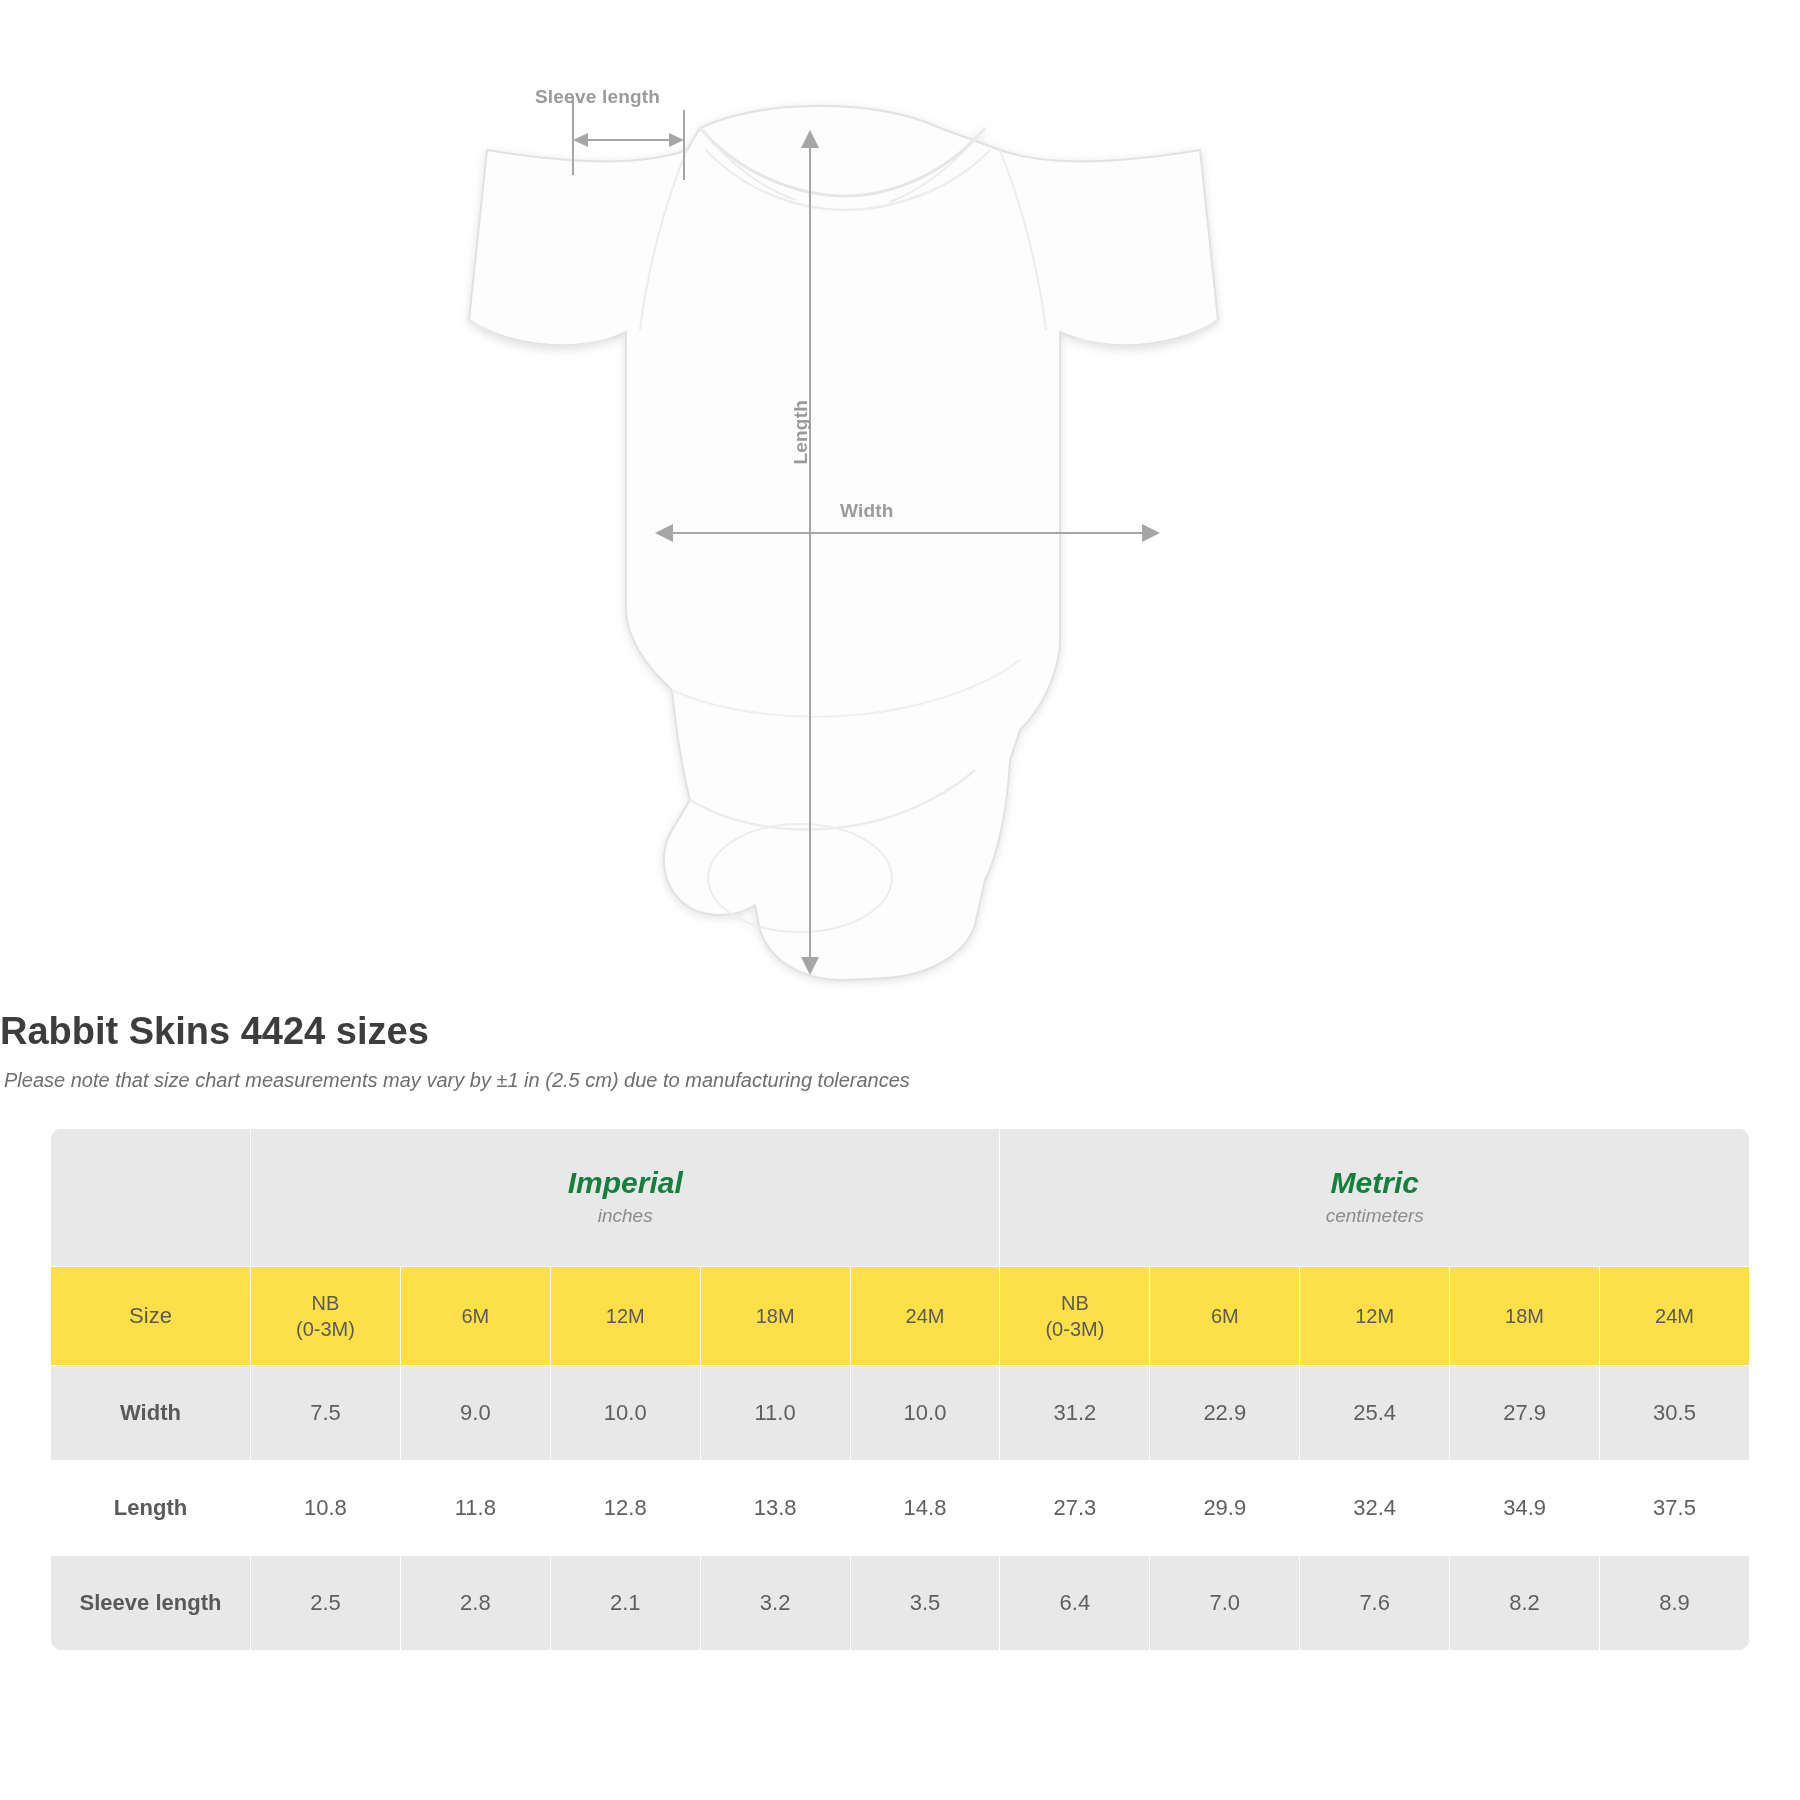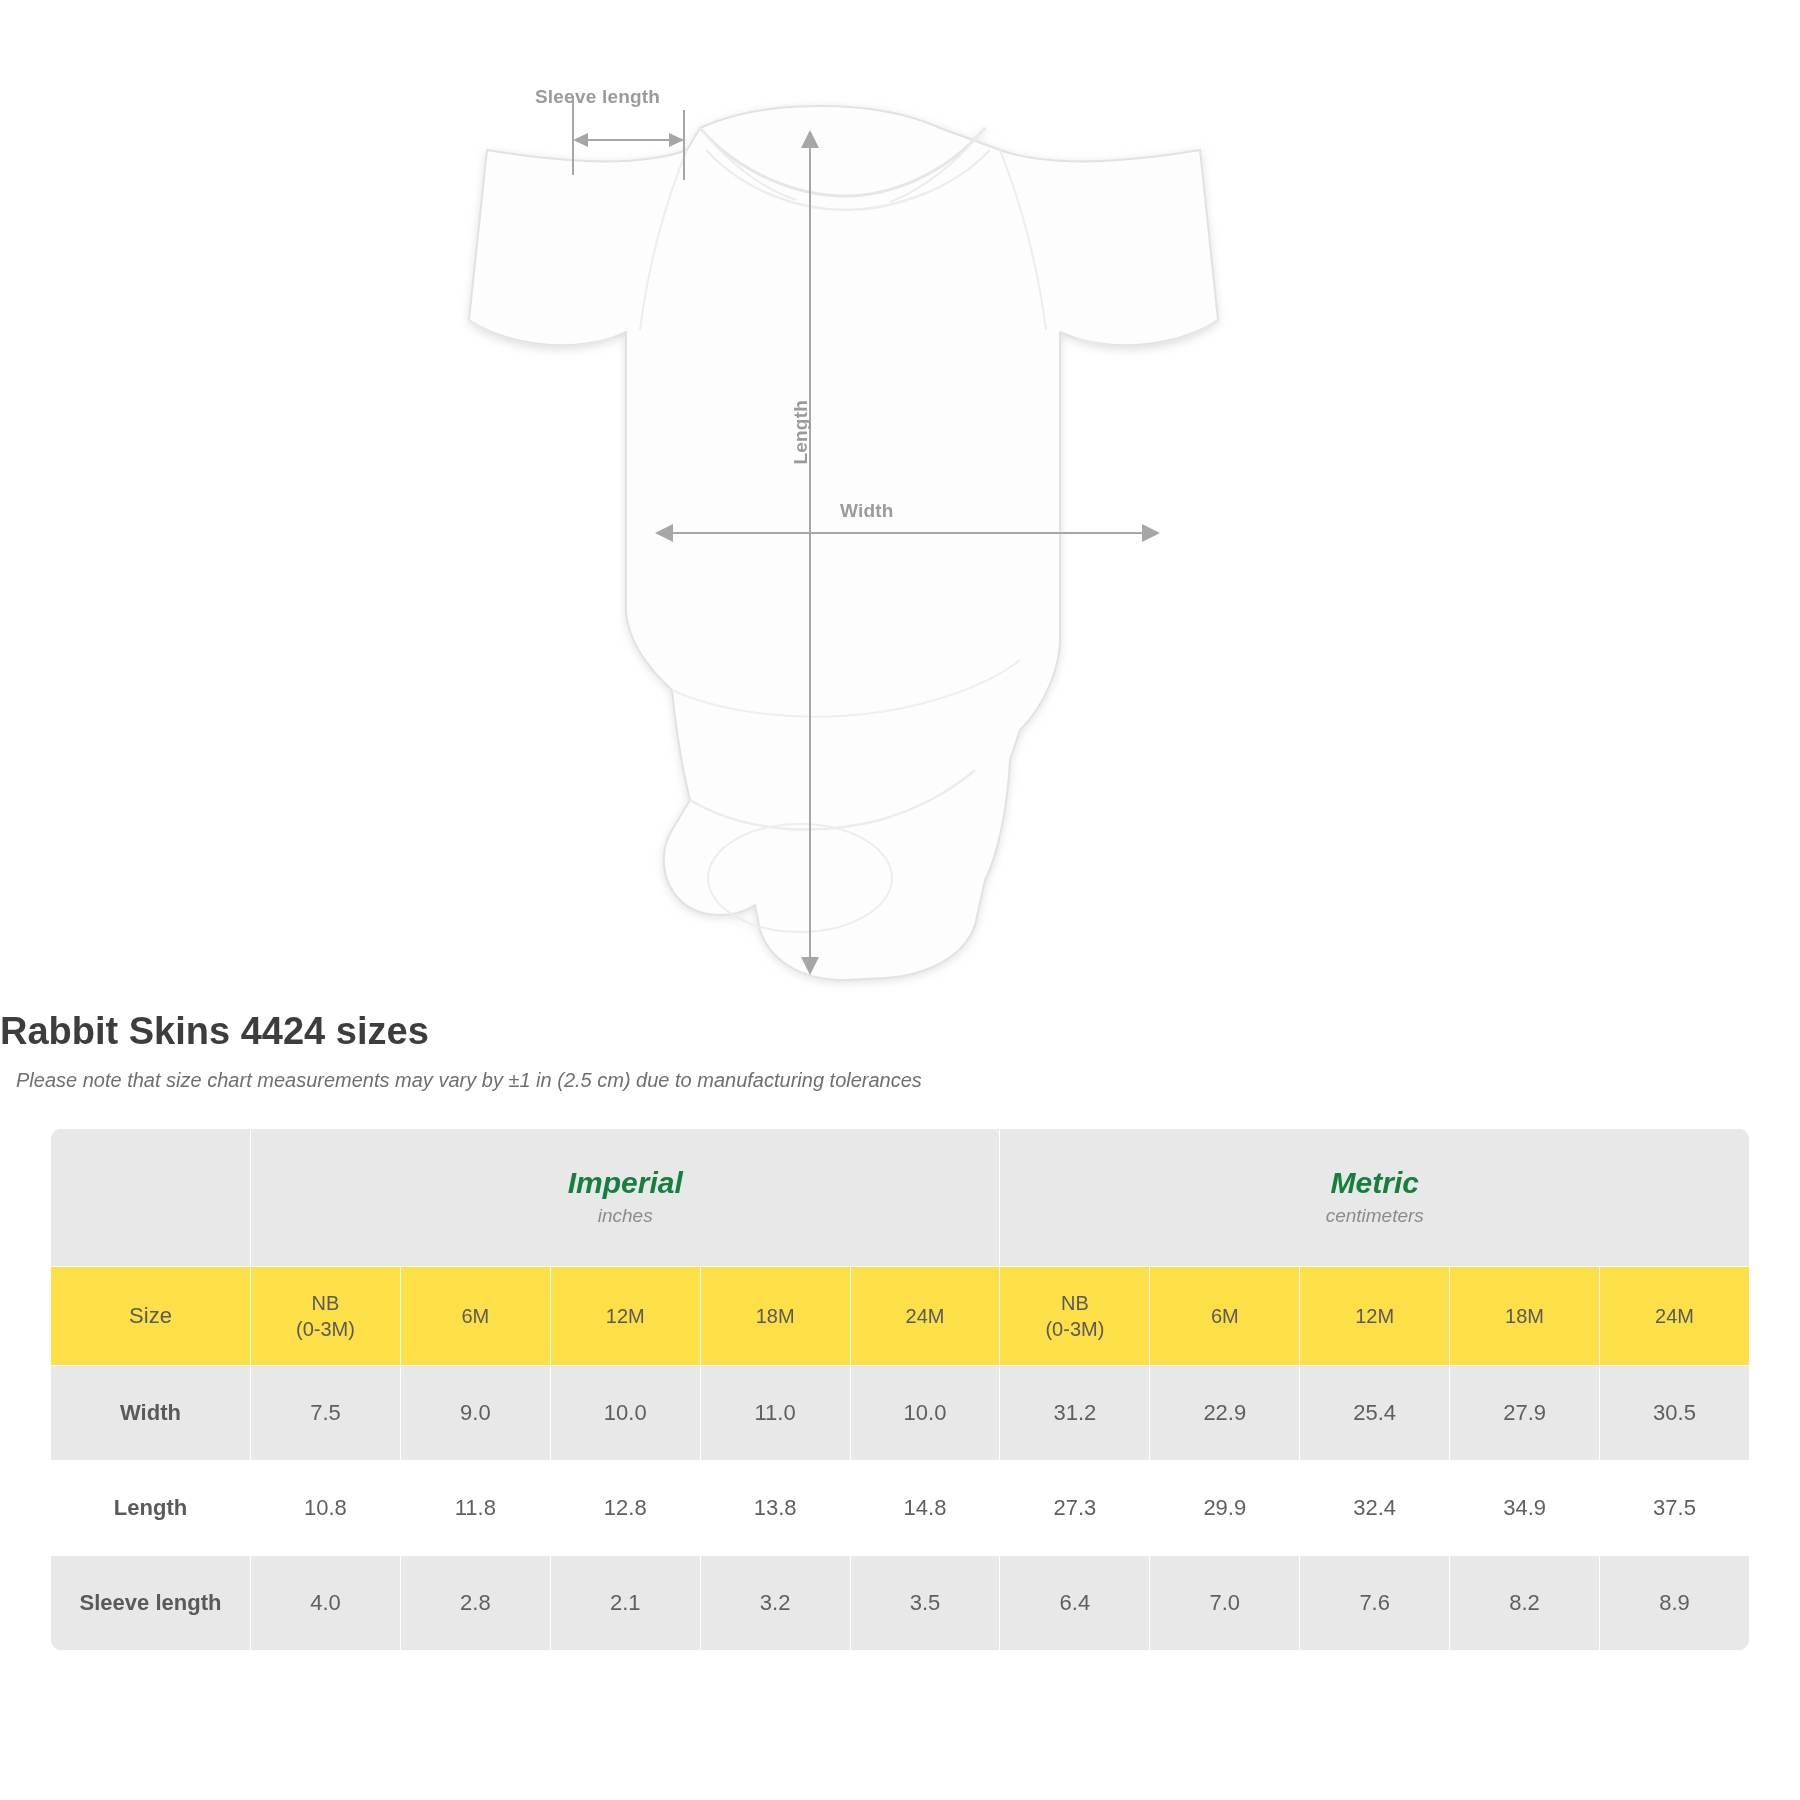--- a/index.html
+++ b/index.html
@@ -60,21 +60,21 @@
   .chart-title {
     font-size: 38px;
     font-weight: bold;
     color: #3d3d3d;
     margin: 0 0 16px 0;
   }
   .chart-note {
     font-size: 20px;
     font-style: italic;
     color: #6f6f6f;
-    margin: 16px;
+    margin: 4px;
   }
 
   
   .table-wrap {
     width: 1700px;
     margin: 36px auto 0 auto;
   }
   table.size-table {
     border-collapse: collapse;
     width: 100%;
@@ -292,21 +292,21 @@
         <td>14.8</td>
         <td>27.3</td>
         <td>29.9</td>
         <td>32.4</td>
         <td>34.9</td>
         <td>37.5</td>
       </tr>
 
       <tr class="data-row row-shade">
         <td class="rowlabel">Sleeve length</td>
-        <td>4.0</td>
+        <td>2.5</td>
         <td>2.8</td>
         <td>2.1</td>
         <td>3.2</td>
         <td>3.5</td>
         <td>6.4</td>
         <td>7.0</td>
         <td>7.6</td>
         <td>8.2</td>
         <td>8.9</td>
       </tr>

